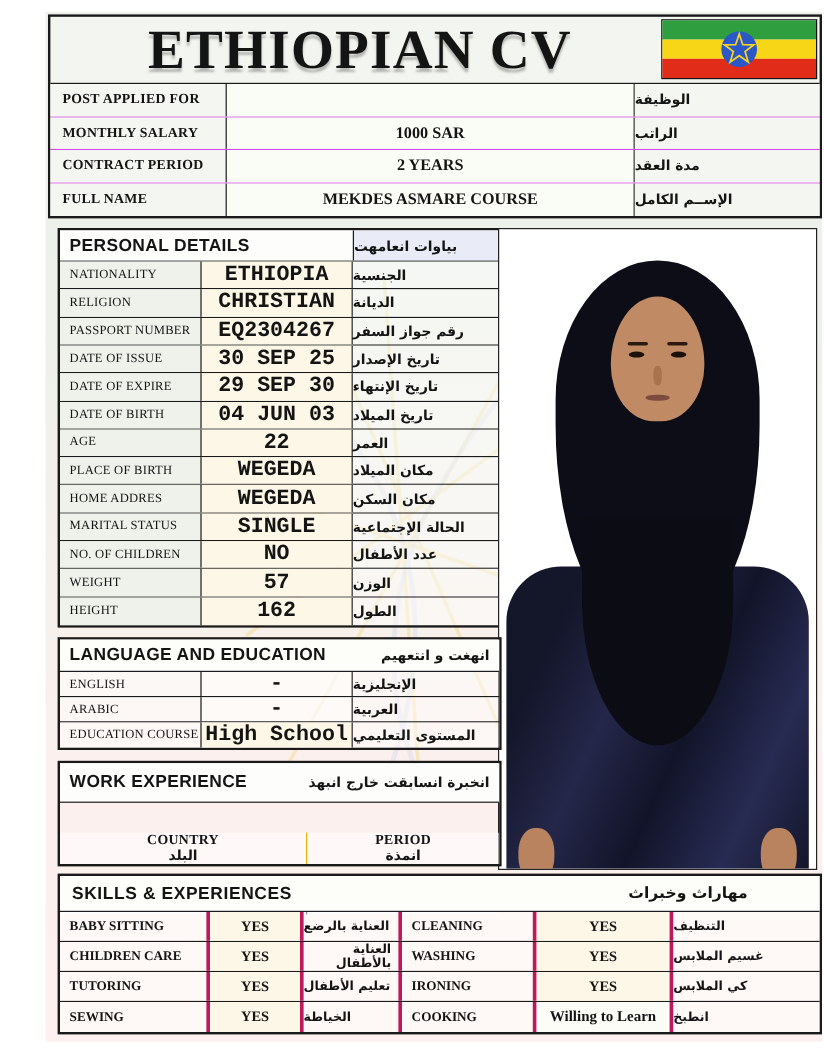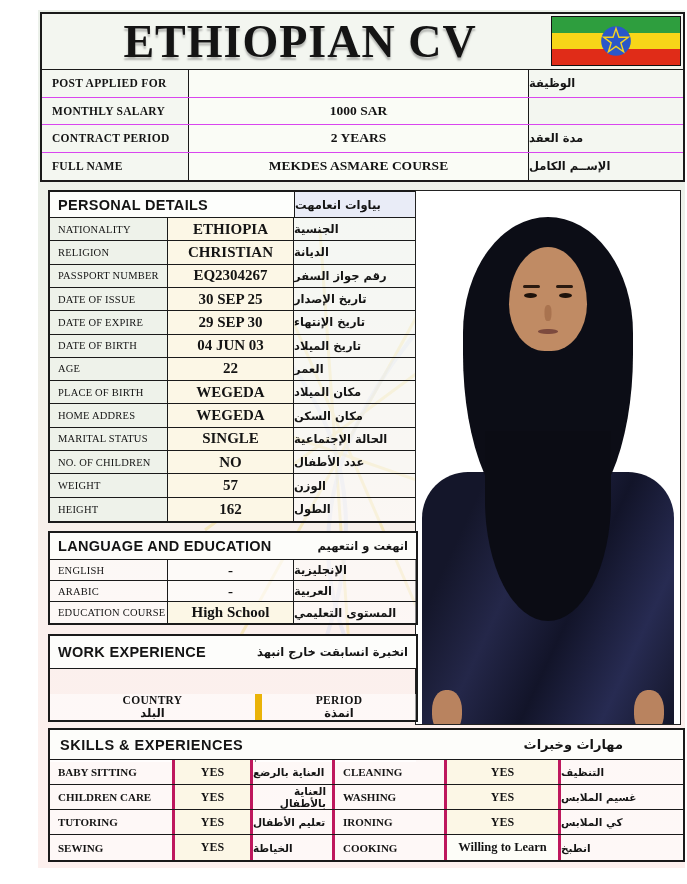--- a/index.html
+++ b/index.html
@@ -57,41 +57,41 @@
   .phead-ar { background:#e9ecf7; border-left:1px solid #1a1a1a; display:flex; align-items:center; justify-content:flex-end; padding-right:0; }
   .prow { display:grid; grid-template-columns:117px 127px 1fr; border-bottom:1px solid #1a1a1a; }
   .prow:last-child { border-bottom:none; }
   .plabel {
     background:#eef2ea; display:flex; align-items:center; padding-left:8px;
     font-family:"Liberation Serif", serif; font-weight:normal; font-size:10.5px; letter-spacing:.2px;
   }
   .pvalue {
     background:#fcf7e6; border-left:1px solid #1a1a1a; border-right:1px solid #1a1a1a;
     display:flex; align-items:center; justify-content:center;
-    font-family:Liberation Serif, serif; font-weight:bold; font-size:15px;
+    font-family:Liberation Mono, monospace; font-weight:bold; font-size:18px;
   }
   .parab { background:rgba(255,255,255,.45); display:flex; align-items:center; justify-content:flex-end; padding-right:8px; }
   .parab.arabic, .iar .arabic { font-size:11.5px; }
 
   
   #language { left:48px; top:531px; width:370px; height:94px; display:grid; grid-template-rows:27px repeat(3,1fr); }
   .lhead { background:#fdfdfa; border-bottom:1px solid #1a1a1a; display:flex; align-items:center; justify-content:space-between; padding:0 8px; }
   .lhead-en { font-weight:bold; font-size:14.5px; letter-spacing:.3px; }
   #language .plabel { background:rgba(255,255,255,.5); }
   #language .pvalue { background:rgba(255,255,255,.65); }
   #language .prow:last-child .pvalue { background:#fcf7e6; }
 
   
   #work { left:48px; top:634px; width:370px; height:88px; display:grid; grid-template-rows:33px 27px 1fr;gap:25px; }
   .whead { background:#fdfdfb; border-bottom:1px solid #1a1a1a; display:flex; align-items:center; justify-content:space-between; padding:0 8px; }
   .whead-en { font-weight:bold; font-size:14.5px; letter-spacing:.3px; }
   .wcols, .wrow { display:grid; grid-template-columns:205px 1fr; }
   .wcols { border-bottom:1px solid #1a1a1a; }
   .wcell { background:rgba(255,255,255,.55); display:flex; align-items:center; justify-content:space-between; padding:0 10px;flex-direction:column; }
-  .wcell + .wcell { border-left:7px solid #eab308; }
+  .wcell + .wcell { border-left:1px solid #eab308; }
   .wcol-en { font-family:"Liberation Serif", serif; font-weight:bold; font-size:11.5px; letter-spacing:.3px; }
   .wval { background:rgba(255,255,255,.7); display:flex; align-items:center; justify-content:center;
           font-family:"Liberation Serif", serif; font-weight:bold; font-size:13px; }
   .wval + .wval { border-left:1px solid #1a1a1a; }
 
   
   #skills { left:48px; top:728px; width:637px; height:134px; display:grid; grid-template-rows:30px repeat(4,1fr); }
   .shead { background:#fdfdfa; border-bottom:1px solid #1a1a1a; display:flex; align-items:center; justify-content:space-between; padding:0 60px 0 10px; }
   .shead-en { font-weight:bold; font-size:14.5px; letter-spacing:.5px; }
   .shead .arabic { font-size:13px; }
@@ -165,20 +165,21 @@
   </div>
   <div class="info-rows">
     <div class="irow">
       <div class="ilabel">POST APPLIED FOR</div>
       <div class="ival"></div>
       <div class="iar arabic">الوظيفة</div>
     </div>
     <div class="irow">
       <div class="ilabel">MONTHLY  SALARY</div>
       <div class="ival">1000 SAR</div>
+      <div class="iar arabic">الراتب</div>
     </div>
     <div class="irow">
       <div class="ilabel">CONTRACT  PERIOD</div>
       <div class="ival">2 YEARS</div>
       <div class="iar arabic">مدة العقد</div>
     </div>
     <div class="irow">
       <div class="ilabel">FULL NAME</div>
       <div class="ival">MEKDES ASMARE COURSE</div>
       <div class="iar arabic">الإســم الكامل</div>

